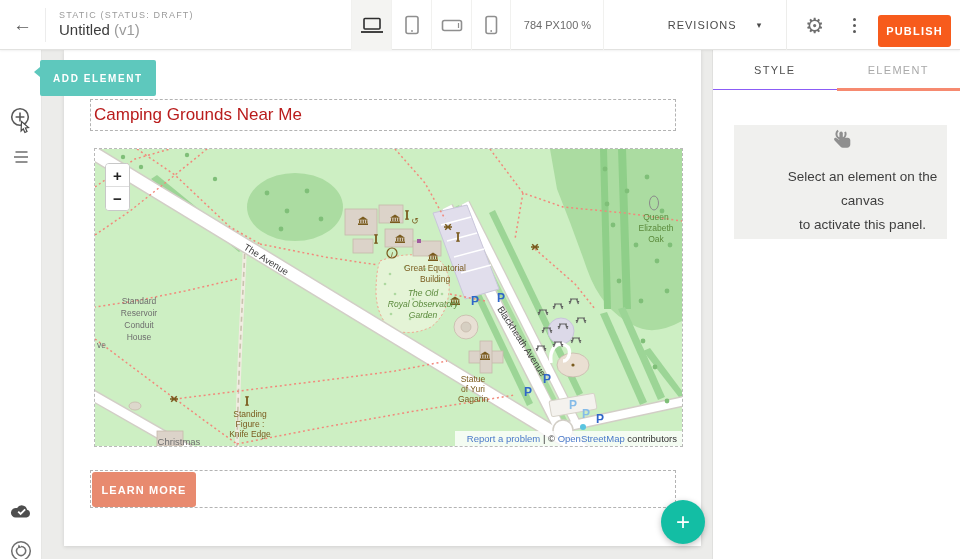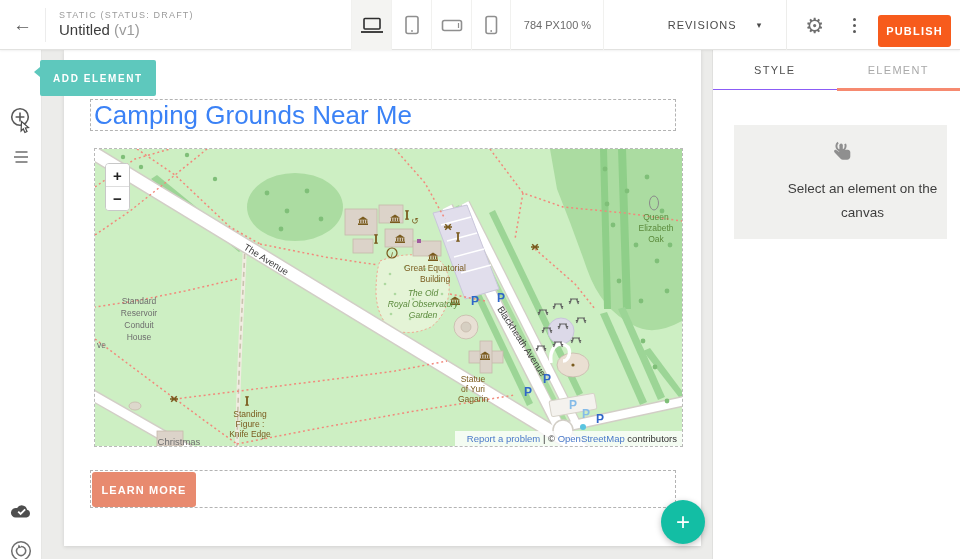--- a/index.html
+++ b/index.html
@@ -56,21 +56,21 @@
   .tab-underline { position:absolute; right:0; bottom:-2px; width:50%; height:3px; }
   .empty-box { margin:35px 14px 0 21px; width:213px; height:114px; background:#F0F0EE;
                display:flex; flex-direction:column; align-items:center; justify-content:center; gap:10px; }
   .empty-text { font-size:13.5px; color:#3E3E3E; text-align:center; line-height:24px;margin-left:44px; }
 
   
   .page { position:absolute; left:64px; top:50px; width:637px; height:496px; background:#FFF;
           box-shadow:0 1px 4px rgba(0,0,0,.12); z-index:10; }
   .heading-box { position:absolute; left:26px; top:49px; width:586px; height:32px;
                  border:1px dashed #B3B3B3; display:flex; align-items:center; cursor:pointer; }
-  .heading-text { font-size:26px; color:#3b82f6; padding-left:3px; white-space:nowrap; }
+  .heading-text { font-size:17px; color:#b91c1c; padding-left:3px; white-space:nowrap; }
   .map-box { position:absolute; left:30px; top:98px; width:589px; height:299px;
              border:1px dashed #B9B9B9; cursor:pointer; }
   .map-zoom { position:absolute; left:10px; top:14px; width:25px; background:#FFF;
               border:1px solid #C8C8C8; border-radius:4px; overflow:hidden; z-index:5; }
   .map-zoom button { display:block; width:100%; height:23px; background:#FFF; border:none;
                      font-size:15px; font-weight:bold; color:#222; cursor:pointer; line-height:1; }
   .map-zoom button:first-child { border-bottom:1px solid #DDD; }
   .button-row { position:absolute; left:26px; top:420px; width:586px; height:38px;
                 border:1px dashed #B3B3B3; }
   .learn-more { position:absolute; left:1px; top:1px; width:104px; height:35px; border:none;
@@ -429,15 +429,16 @@
     <div class="tab-underline" style="background: rgb(246, 138, 112);"></div>
   </div>
   <div class="empty-box">
     <svg width="26" height="28" viewBox="0 0 26 28">
       <circle cx="13" cy="7" r="4.6" fill="none" stroke="#8F8F8F" stroke-width="2" stroke-dasharray="18,8"></circle>
       <rect x="11.4" y="4.5" width="3.4" height="12" rx="1.7" fill="#8F8F8F"></rect>
       <path d="M11.4,13 l-3.2,-2 c-1.6,-0.9 -2.9,1.2 -1.6,2.4 l6,6.4 c0.6,0.6 1.4,1 2.3,1 h4.2 c1.8,0 3.2,-1.4 3.2,-3.2 v-4.4 c0,-1.4 -1.1,-2.5 -2.5,-2.5 h-8.4 Z" fill="#8F8F8F"></path>
     </svg>
     <div class="empty-text">
       <div>Select an element on the canvas</div>
+      <div>to activate this panel.</div>
     </div>
   </div>
 </div>
 
 </body></html>

